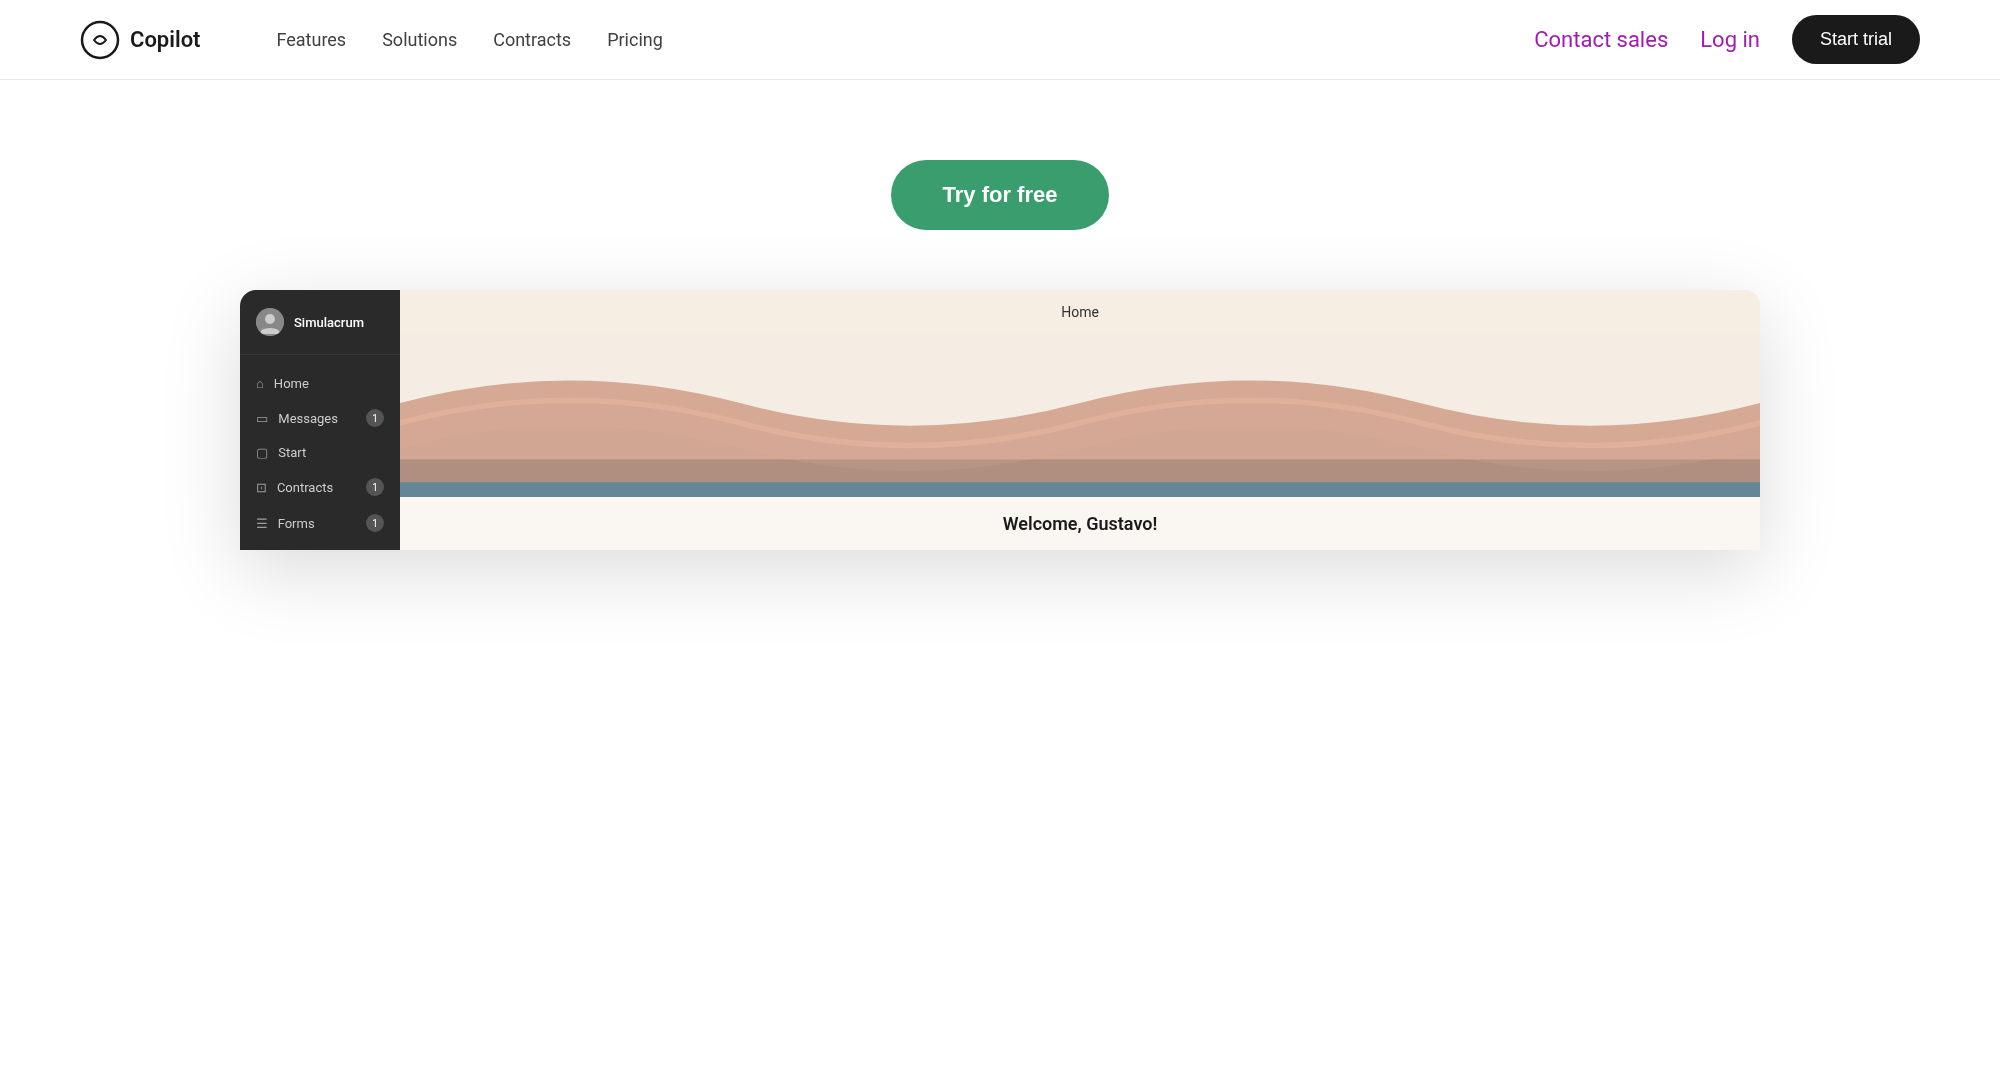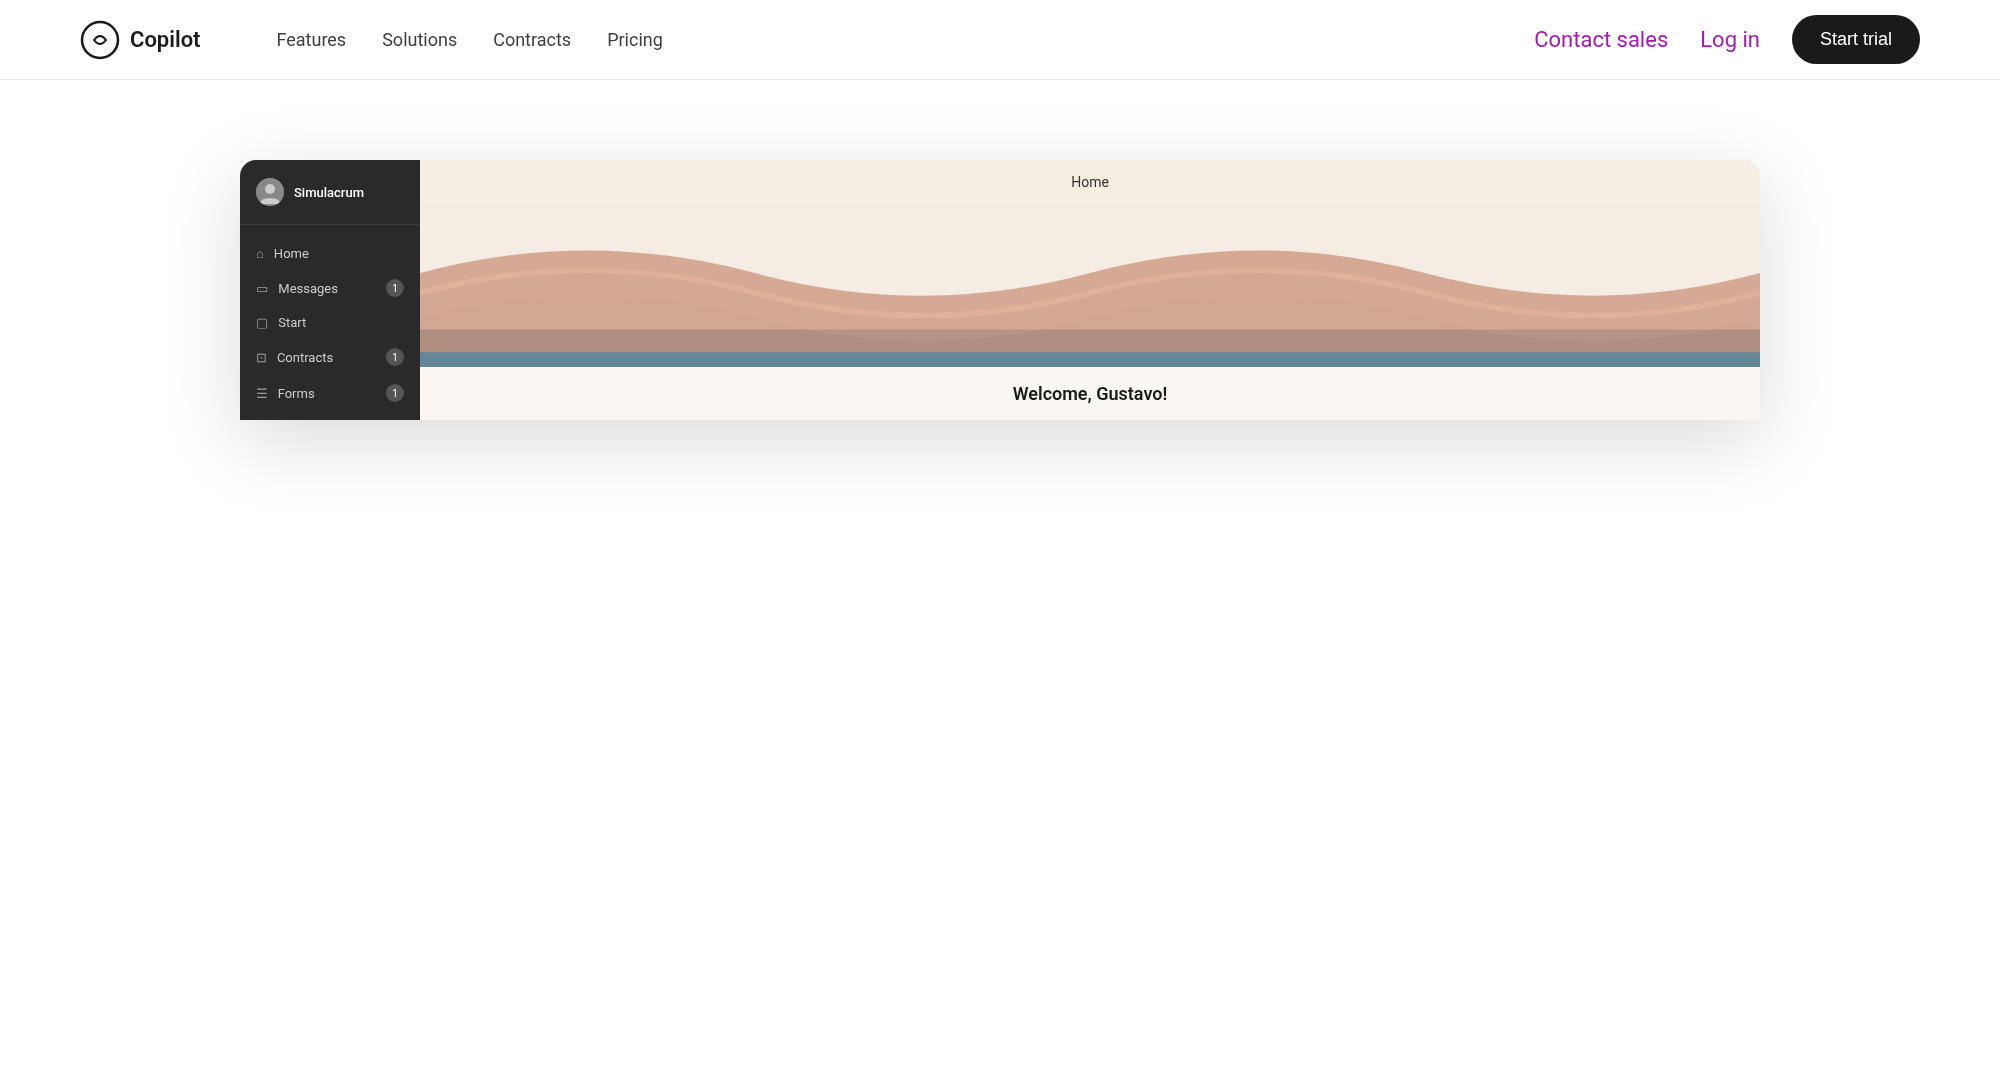--- a/index.html
+++ b/index.html
@@ -136,21 +136,21 @@
       border-radius: 16px 16px 0 0;
       overflow: hidden;
       box-shadow: 0 20px 80px rgba(0,0,0,0.15);
       display: flex;
       background: #fff;
       height: 260px;
     }
 
     
     .sidebar {
-      width: 180px;
+      width: 160px;
       background: #2a2a2a;
       flex-shrink: 0;
       display: flex;
       flex-direction: column;
       padding: 0;
     }
 
     .sidebar-header {
       display: flex;
       align-items: center;
@@ -274,20 +274,21 @@
     </div>
   </div>
   <div class="nav-right">
     <a href="#">Contact sales</a>
     <a href="#">Log in</a>
     <button class="btn-start-trial">Start trial</button>
   </div>
 </nav>
 
 <section class="hero">
+  <button class="btn-try-free">Try for free</button>
 
   <div class="dashboard-preview">
 
     <div class="sidebar">
       <div class="sidebar-header">
         <div class="sidebar-avatar">
           <svg viewBox="0 0 28 28" fill="none" xmlns="http://www.w3.org/2000/svg">
             <circle cx="14" cy="14" r="14" fill="#888"></circle>
             <circle cx="14" cy="11" r="5" fill="#ccc"></circle>
             <path d="M4 26 Q4 20 14 20 Q24 20 24 26" fill="#ccc"></path>

